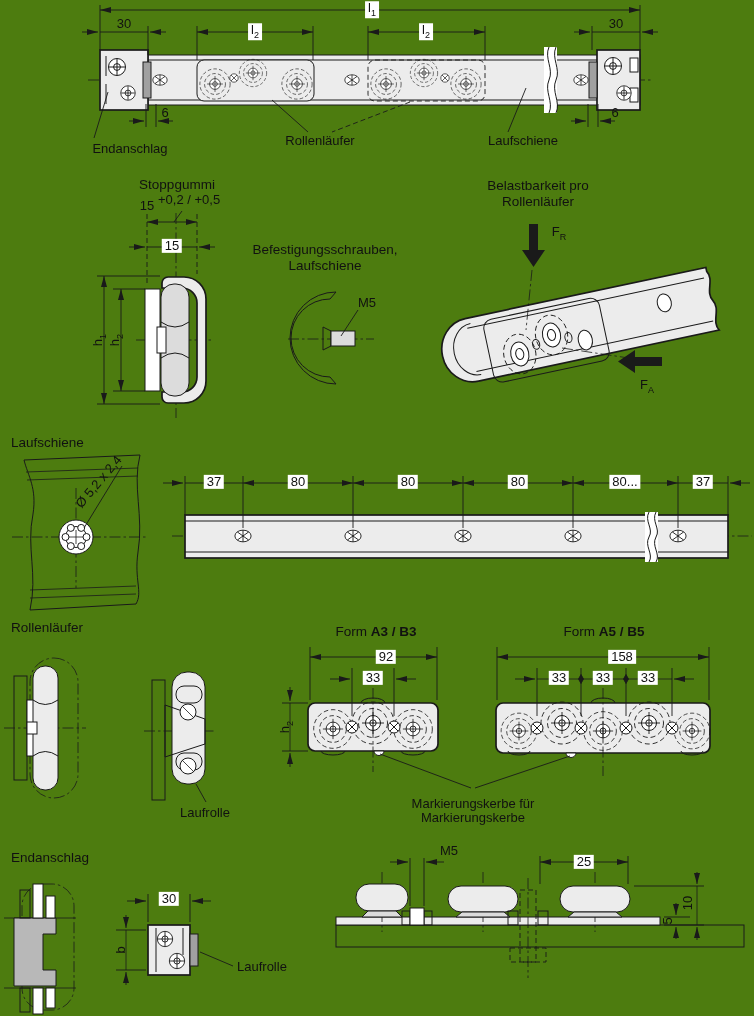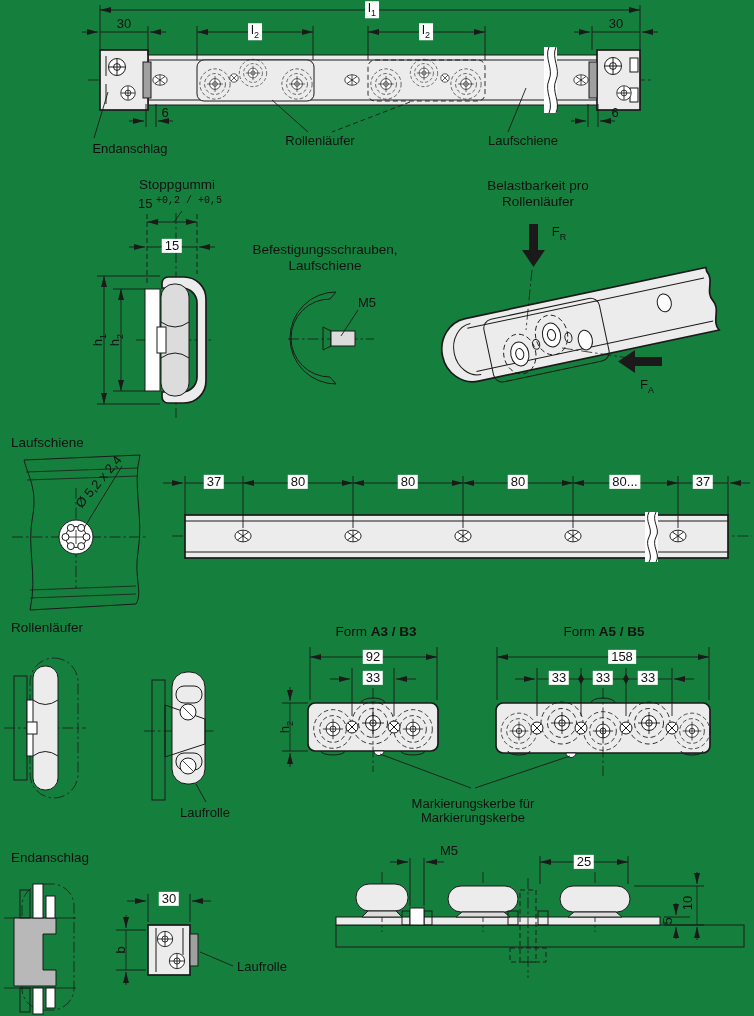--- a/index.html
+++ b/index.html
@@ -1,37 +1,37 @@
 <!DOCTYPE html>
 <html><head>
 <meta charset="utf-8">
 <style>
   html,body{margin:0;padding:0;background:#fff;}
-  #page{position:relative;width:754px;height:1016px;background:#15803d;overflow:hidden;
+  #page{position:relative;width:754px;height:1016px;background:#4d7c0f;overflow:hidden;
         font-family:"Liberation Sans",sans-serif;}
   #art{position:absolute;left:0;top:0;}
   .sld{stroke:#1a1a1a;stroke-width:1;fill:none;}
   .thk{stroke-width:1.7;}
   .thin{stroke-width:0.8;}
   .dsh{stroke:#1a1a1a;stroke-width:0.9;fill:none;stroke-dasharray:5 3;}
   .cl{stroke:#1a1a1a;stroke-width:0.8;fill:none;stroke-dasharray:11 3 2.5 3;}
   .dim{stroke:#1a1a1a;stroke-width:0.9;fill:none;}
   .f-light{fill:#ececec;}
   .f-mid{fill:#dcdcdc;}
   .f-dark{fill:#a0a0a0;}
   .f-blk{fill:#b8b8b8;}
   .f-white{fill:#ffffff;}
   .lbl{position:absolute;font-size:13px;color:#111;white-space:nowrap;line-height:1.1;
        transform:translate(-50%,-50%);}
   .lbl.bg{background:#fff;padding:0 3px;}
   .lbl.leftal{transform:translate(0,-50%);}
   .lbl.rot{transform:translate(-50%,-50%) rotate(-90deg);}
   .lbl.diag{transform:translate(-50%,-50%) rotate(-50deg);}
   .lbl sub{font-size:9px;}
-  .lbl sup{font-size:10px;font-family:Liberation Mono, monospace;}
+  .lbl sup{font-size:13px;}
   .bold{font-weight:bold;}
   .ttl{font-size:13.5px;}
 </style>
 </head>
 <body>
 
 <div id="page">
 
 <svg id="art" width="754" height="1016" viewBox="0 0 754 1016">
 <defs>
@@ -427,21 +427,21 @@
 <div class="lbl bg" style="left:214px;top:482px">37</div>
 <div class="lbl bg" style="left:298px;top:482px">80</div>
 <div class="lbl bg" style="left:408px;top:482px">80</div>
 <div class="lbl bg" style="left:518px;top:482px">80</div>
 <div class="lbl bg" style="left:625px;top:482px">80...</div>
 <div class="lbl bg" style="left:703px;top:482px">37</div>
 
 <div class="lbl ttl leftal" style="left:11px;top:628px">Rollenläufer</div>
 <div class="lbl" style="left:205px;top:813px">Laufrolle</div>
 <div class="lbl ttl" style="left:376px;top:632px"><span>Form </span><span class="bold">A3 / B3</span></div>
-<div class="lbl bg" style="left:373px;top:657px">92</div>
+<div class="lbl bg" style="left:386px;top:657px">92</div>
 <div class="lbl bg" style="left:373px;top:678px">33</div>
 <div class="lbl rot" style="left:287px;top:727px"><span>h</span><sub>2</sub></div>
 <div class="lbl ttl" style="left:604px;top:632px"><span>Form </span><span class="bold">A5 / B5</span></div>
 <div class="lbl bg" style="left:622px;top:657px">158</div>
 <div class="lbl bg" style="left:559px;top:678px">33</div>
 <div class="lbl bg" style="left:603px;top:678px">33</div>
 <div class="lbl bg" style="left:648px;top:678px">33</div>
 <div class="lbl" style="left:473px;top:804px">Markierungskerbe für</div>
 <div class="lbl" style="left:473px;top:818px">Markierungskerbe</div>
 

